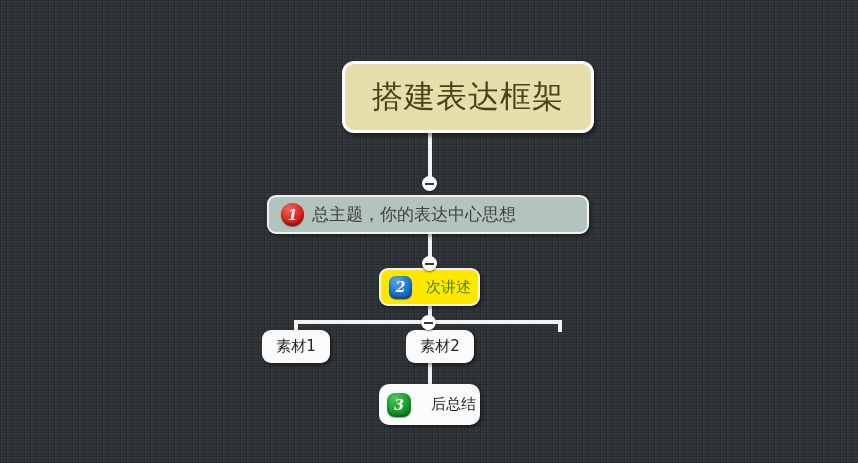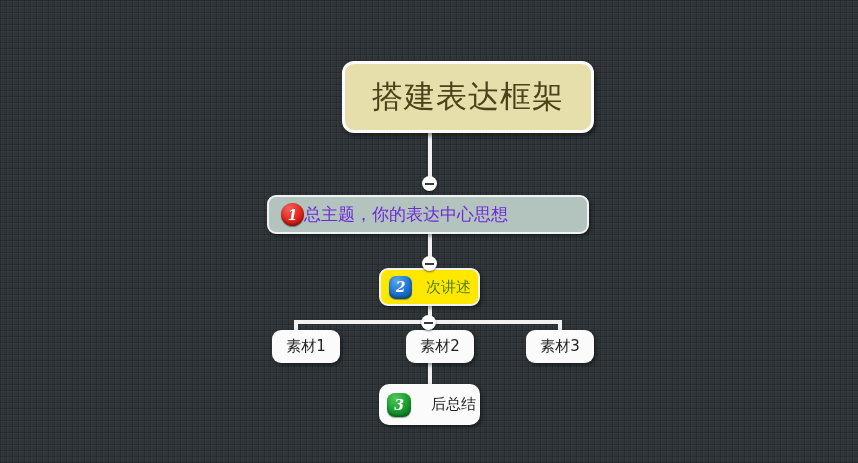--- a/index.html
+++ b/index.html
@@ -93,21 +93,22 @@
     height: 39px;
     background: #b3c3bd;
     border: 2px solid #f2f2f2;
     border-radius: 9px;
     box-shadow: 2px 2px 4px rgba(0,0,0,0.45);
     padding: 0 12px;
     justify-content: flex-start;
   }
   .node-main .label {
     font-size: 17px;
-    color: #6d28d9;
+    color: #404040;
+    margin-left: 8px;
   }
 
   .node-second {
     left: 379px;
     top: 268px;
     width: 101px;
     height: 38px;
     background: #ffe800;
     border: 2px solid #f2f2f2;
     border-radius: 9px;
@@ -126,21 +127,21 @@
     width: 68px;
     height: 33px;
     background: #fbfbfb;
     border-radius: 9px;
     box-shadow: 2px 2px 4px rgba(0,0,0,0.45);
   }
   .node-leaf .label {
     font-size: 15px;
     color: #232323;
   }
-  .leaf-1 { left: 272px; }
+  .leaf-1 { left: 262px; }
   .leaf-2 { left: 406px; }
   .leaf-3 { left: 526px; }
 
   .node-summary {
     left: 379px;
     top: 384px;
     width: 101px;
     height: 41px;
     background: #fbfbfb;
     border-radius: 10px;
@@ -223,22 +224,19 @@
     <span class="badge badge-square-blue">2</span>
     <span class="label">次讲述</span>
   </div>
 
   <div class="node node-leaf leaf-1">
     <span class="label">素材1</span>
   </div>
   <div class="node node-leaf leaf-2">
     <span class="label">素材2</span>
   </div>
-  <div class="node node-leaf leaf-3">
-    <span class="label">素材3</span>
-  </div>
 
   <div class="node node-summary">
     <span class="badge badge-square-green">3</span>
     <span class="label">后总结</span>
   </div>
 
 </div>
 
 </body></html>

